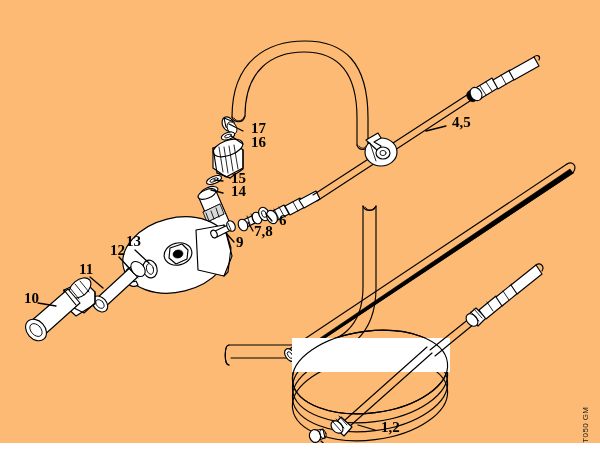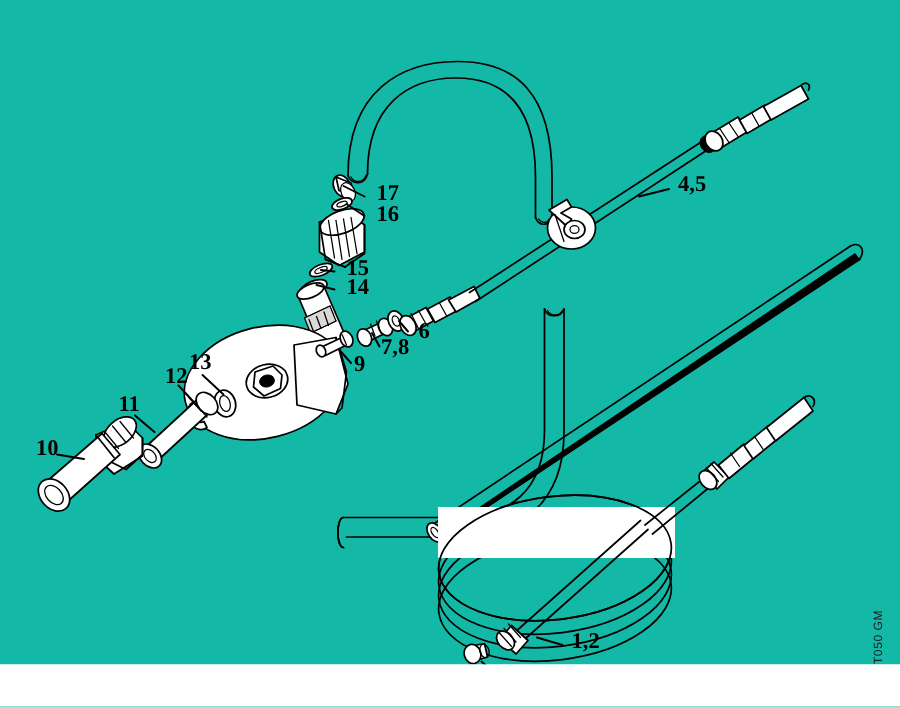--- a/index.html
+++ b/index.html
@@ -8,21 +8,21 @@
     padding: 0;
     background: #ffffff;
   }
   body {
     font-family: "Liberation Sans", sans-serif;
   }
   #diagram-root {
     position: relative;
     width: 600px;
     height: 443px;
-    background: #14b8a6;
+    background: #fdba74;
     overflow: hidden;
   }
   #diagram-svg {
     position: absolute;
     left: 0;
     top: 0;
     width: 600px;
     height: 471px;
     display: block;
   }

